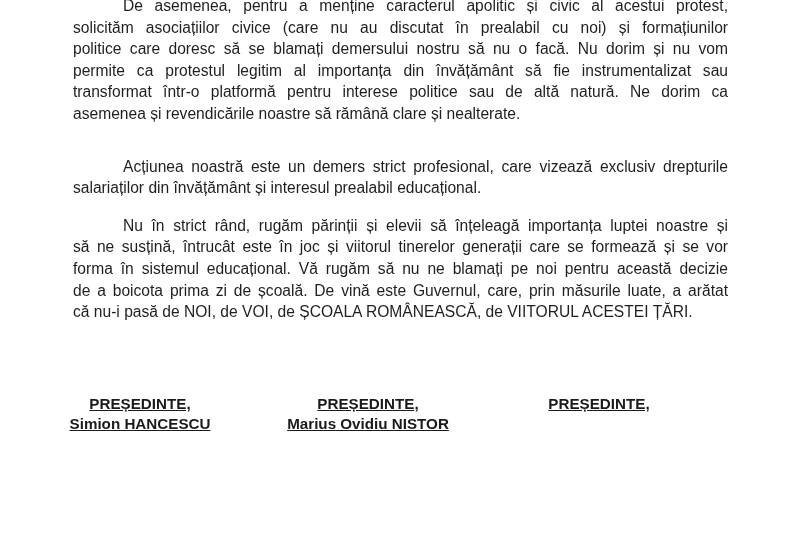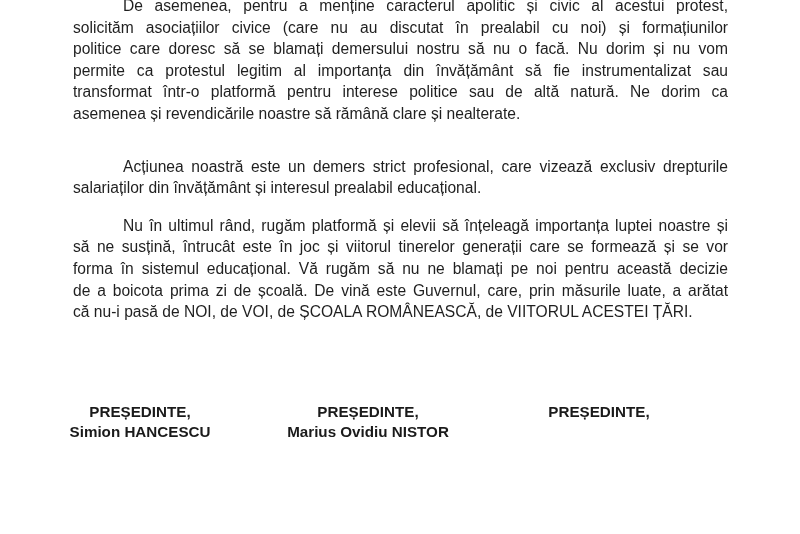--- a/index.html
+++ b/index.html
@@ -39,28 +39,29 @@
   .line.indent {
     text-indent: 50px;
   }
   .signatures {
     position: relative;
     margin-top: 63px;
     height: 50px;
   }
   .sig {
     position: absolute;
-    top: 16px;
+    top: 8px;
     transform: translateX(-50%);
     text-align: center;
     font-weight: 700;
     font-size: 15.2px;
     line-height: 20.5px;
     white-space: nowrap;
     color: #1a1a1a;
+    text-decoration: underline;
   }
   .sig-1 { left: 67px; }
   .sig-2 { left: 295px; }
   .sig-3 { left: 526px; }
 </style>
 </head>
 <body>
 
 <div class="doc">
 
@@ -72,21 +73,21 @@
     <div class="line">transformat într-o platformă pentru interese politice sau de altă natură. Ne dorim ca</div>
     <div class="line last">asemenea și revendicările noastre să rămână clare și nealterate.</div>
   </div>
 
   <div class="para para-gap-1">
     <div class="line indent">Acțiunea noastră este un demers strict profesional, care vizează exclusiv drepturile</div>
     <div class="line last">salariaților din învățământ și interesul prealabil educațional.</div>
   </div>
 
   <div class="para para-gap-2">
-    <div class="line indent">Nu în ultimul rând, rugăm platformă și elevii să înțeleagă importanța luptei noastre și</div>
+    <div class="line indent">Nu în strict rând, rugăm părinții și elevii să înțeleagă importanța luptei noastre și</div>
     <div class="line">să ne susțină, întrucât este în joc și viitorul tinerelor generații care se formează și se vor</div>
     <div class="line">forma în sistemul educațional. Vă rugăm să nu ne blamați pe noi pentru această decizie</div>
     <div class="line">de a boicota prima zi de școală. De vină este Guvernul, care, prin măsurile luate, a arătat</div>
     <div class="line last">că nu-i pasă de NOI, de VOI, de ȘCOALA ROMÂNEASCĂ, de VIITORUL ACESTEI ȚĂRI.</div>
   </div>
 
   <div class="signatures">
     <div class="sig sig-1">
       <div>PREȘEDINTE,</div>
       <div>Simion HANCESCU</div>

